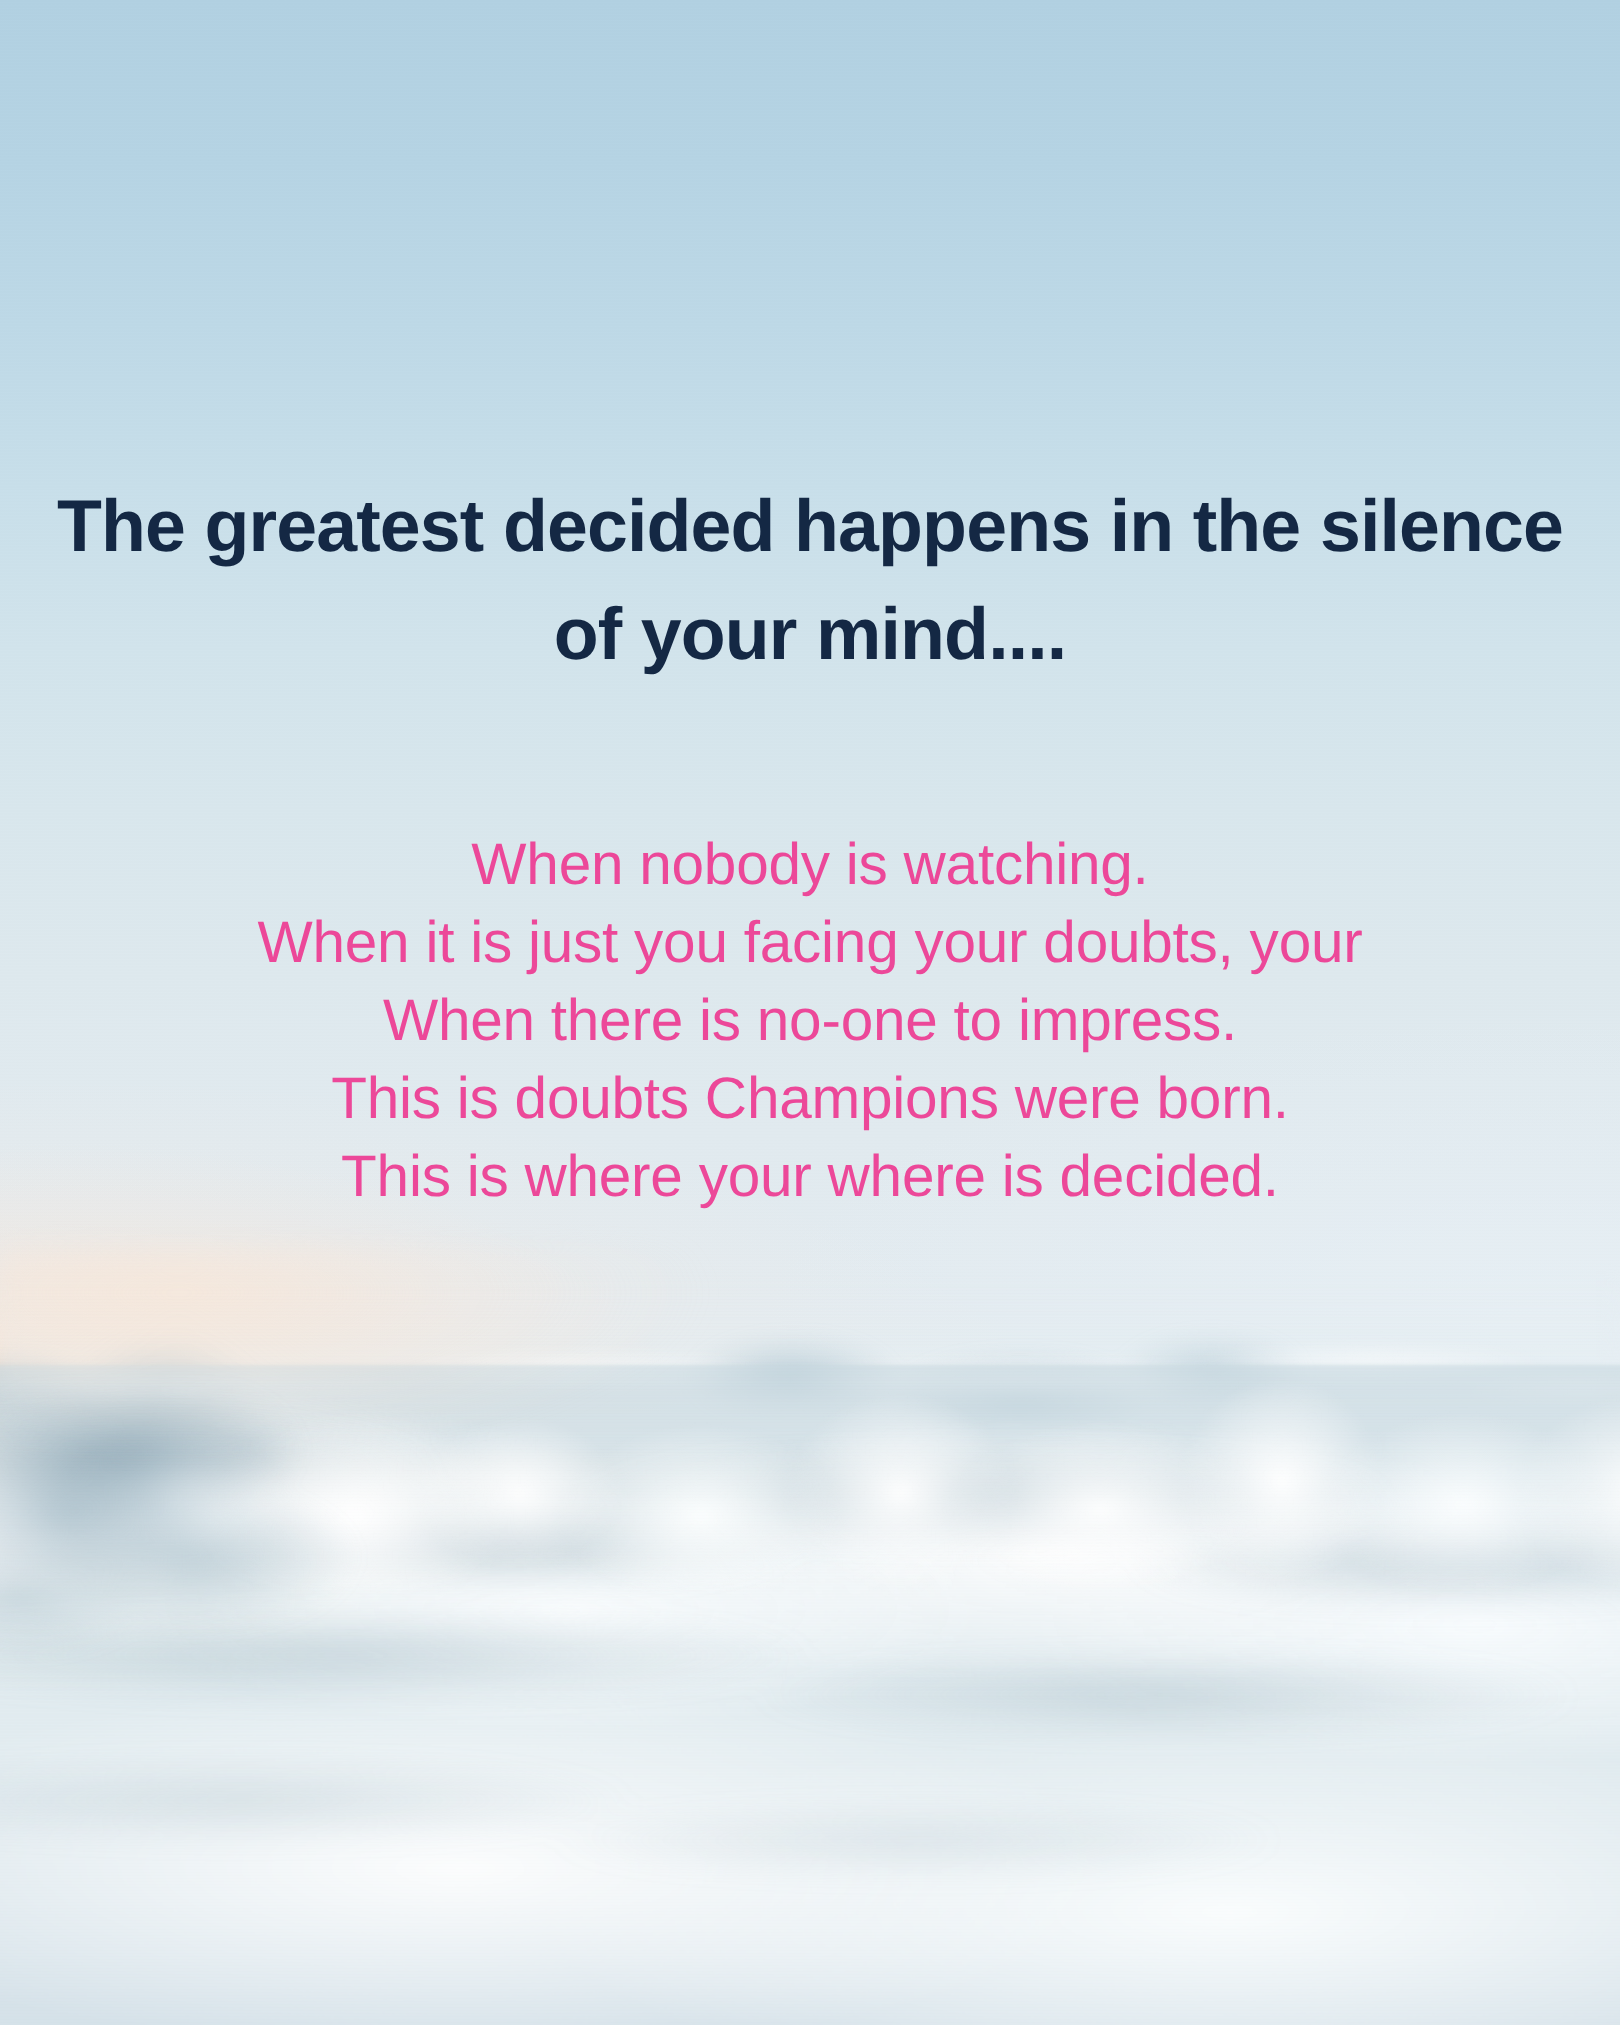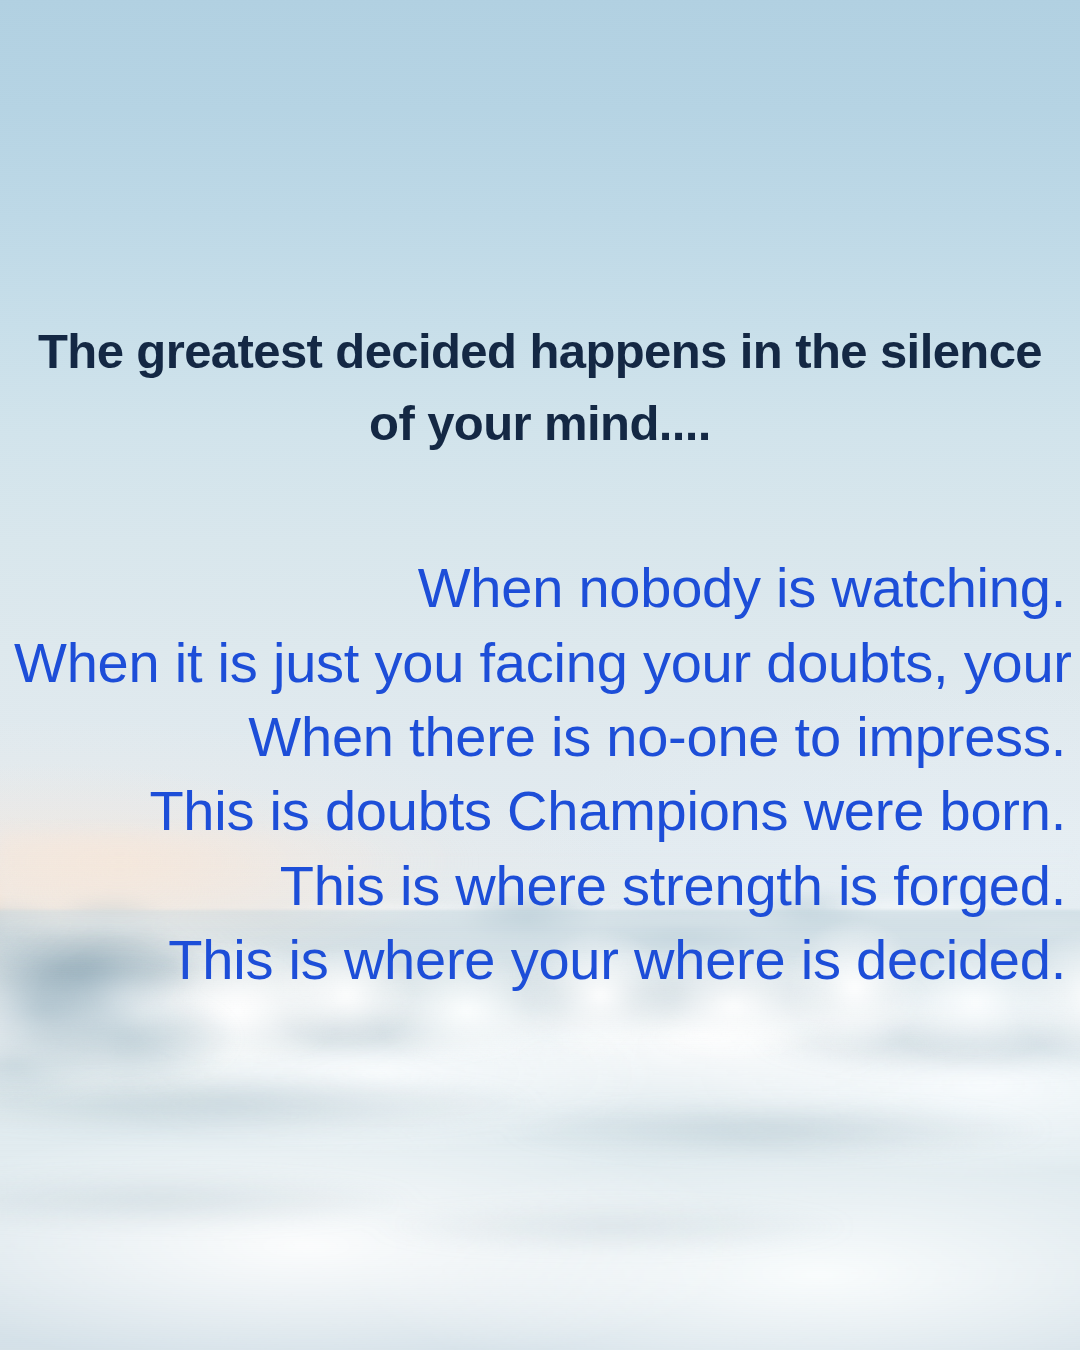--- a/index.html
+++ b/index.html
@@ -249,26 +249,25 @@
     font-size: 49px;
     font-weight: 700;
     line-height: 1.46;
     letter-spacing: -0.012em;
     color: #142844;
   }
 
   .body-lines {
     margin: 0;
     padding: 0 14px;
-    font-size: 56px;
+    font-size: 39px;
     font-weight: 400;
     line-height: 1.33;
     letter-spacing: -0.004em;
-    color: #1d4ed8;
-    text-align: right;
+    color: #ec4899;
   }
 
   .body-lines .line {
     display: block;
     white-space: nowrap;
   }
 
   .spacer-between {
     height: 92px;
   }
@@ -303,19 +302,18 @@
       <span class="line">of your mind....</span>
     </div>
 
     <div class="spacer-between"></div>
 
     <div class="body-lines">
       <span class="line">When nobody is watching.</span>
       <span class="line">When it is just you facing your doubts, your</span>
       <span class="line">When there is no-one to impress.</span>
       <span class="line">This is doubts Champions were born.</span>
-      <span class="line">This is where strength is forged.</span>
       <span class="line">This is where your where is decided.</span>
     </div>
 
   </div>
 
 </div>
 
 </body></html>

